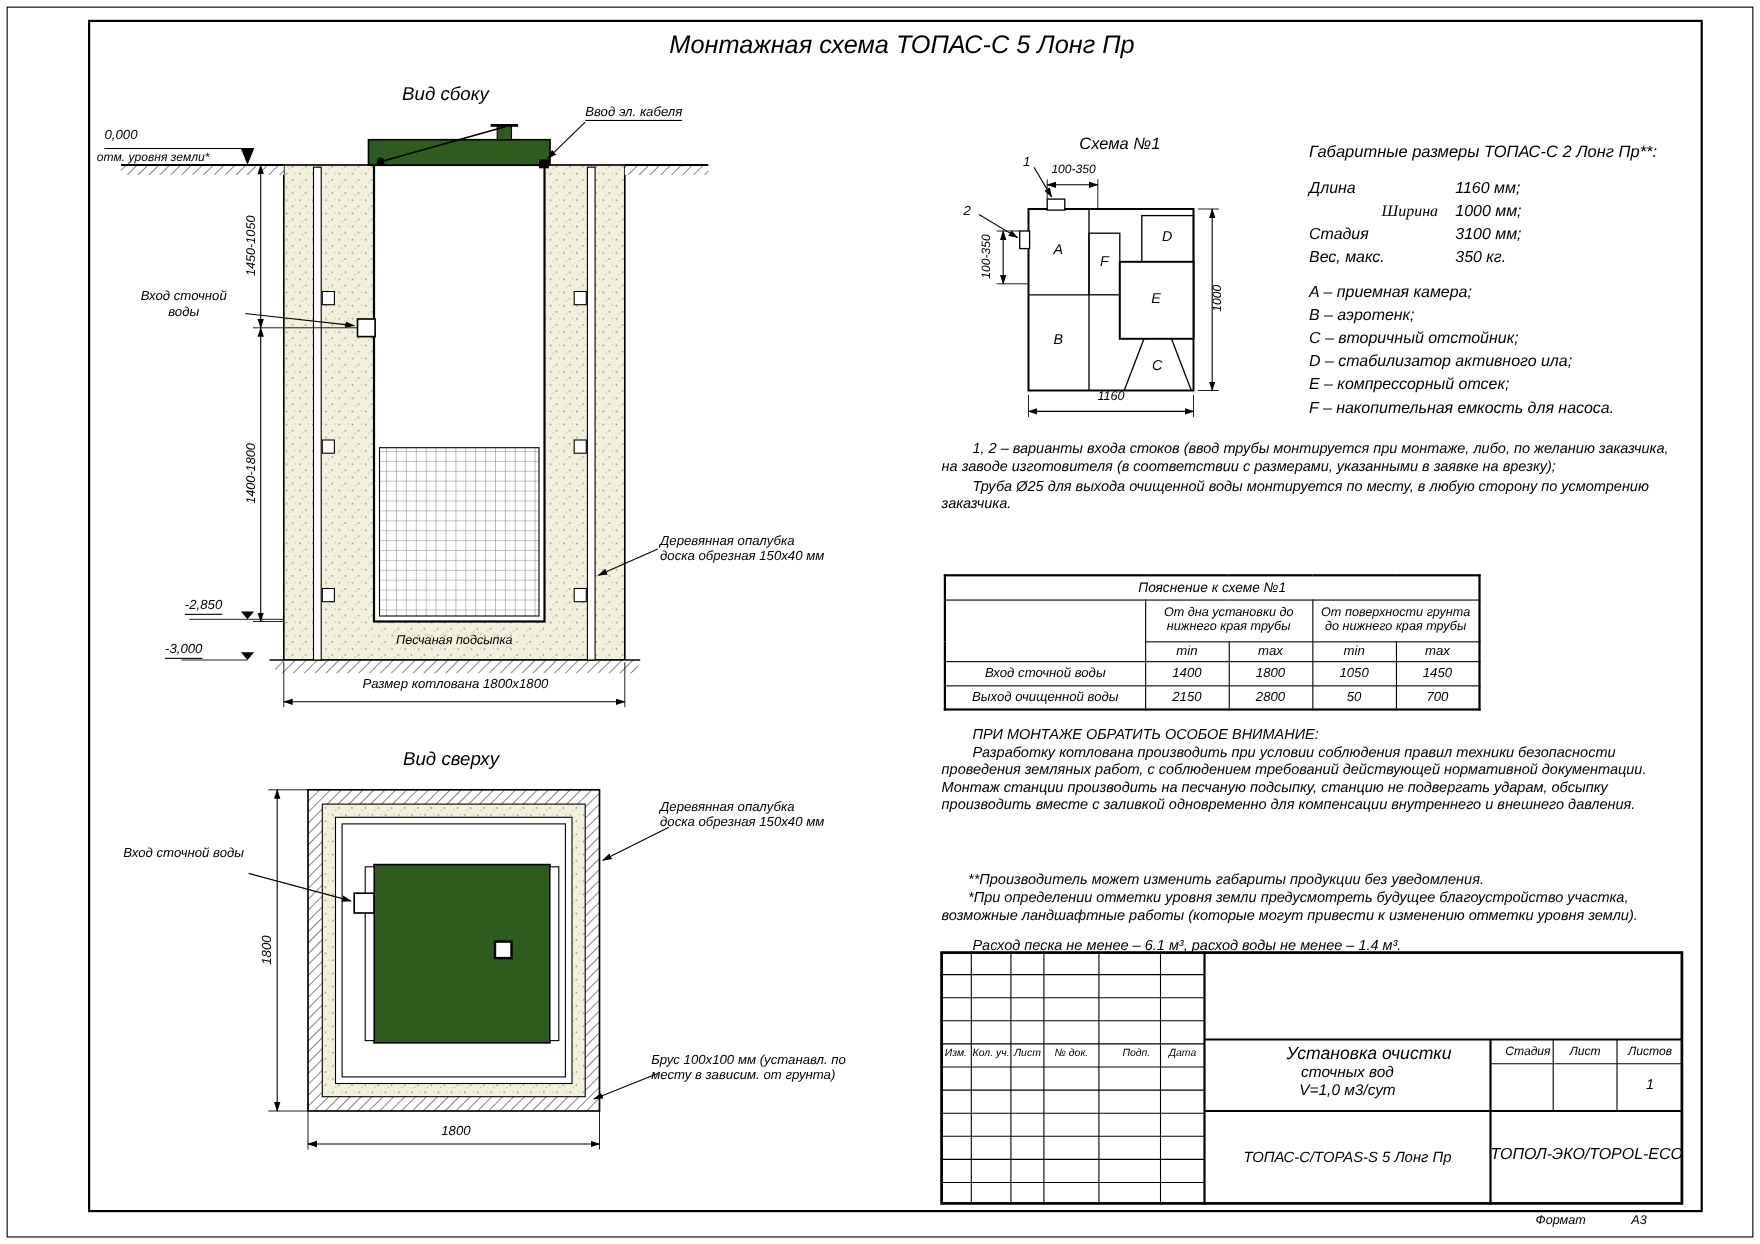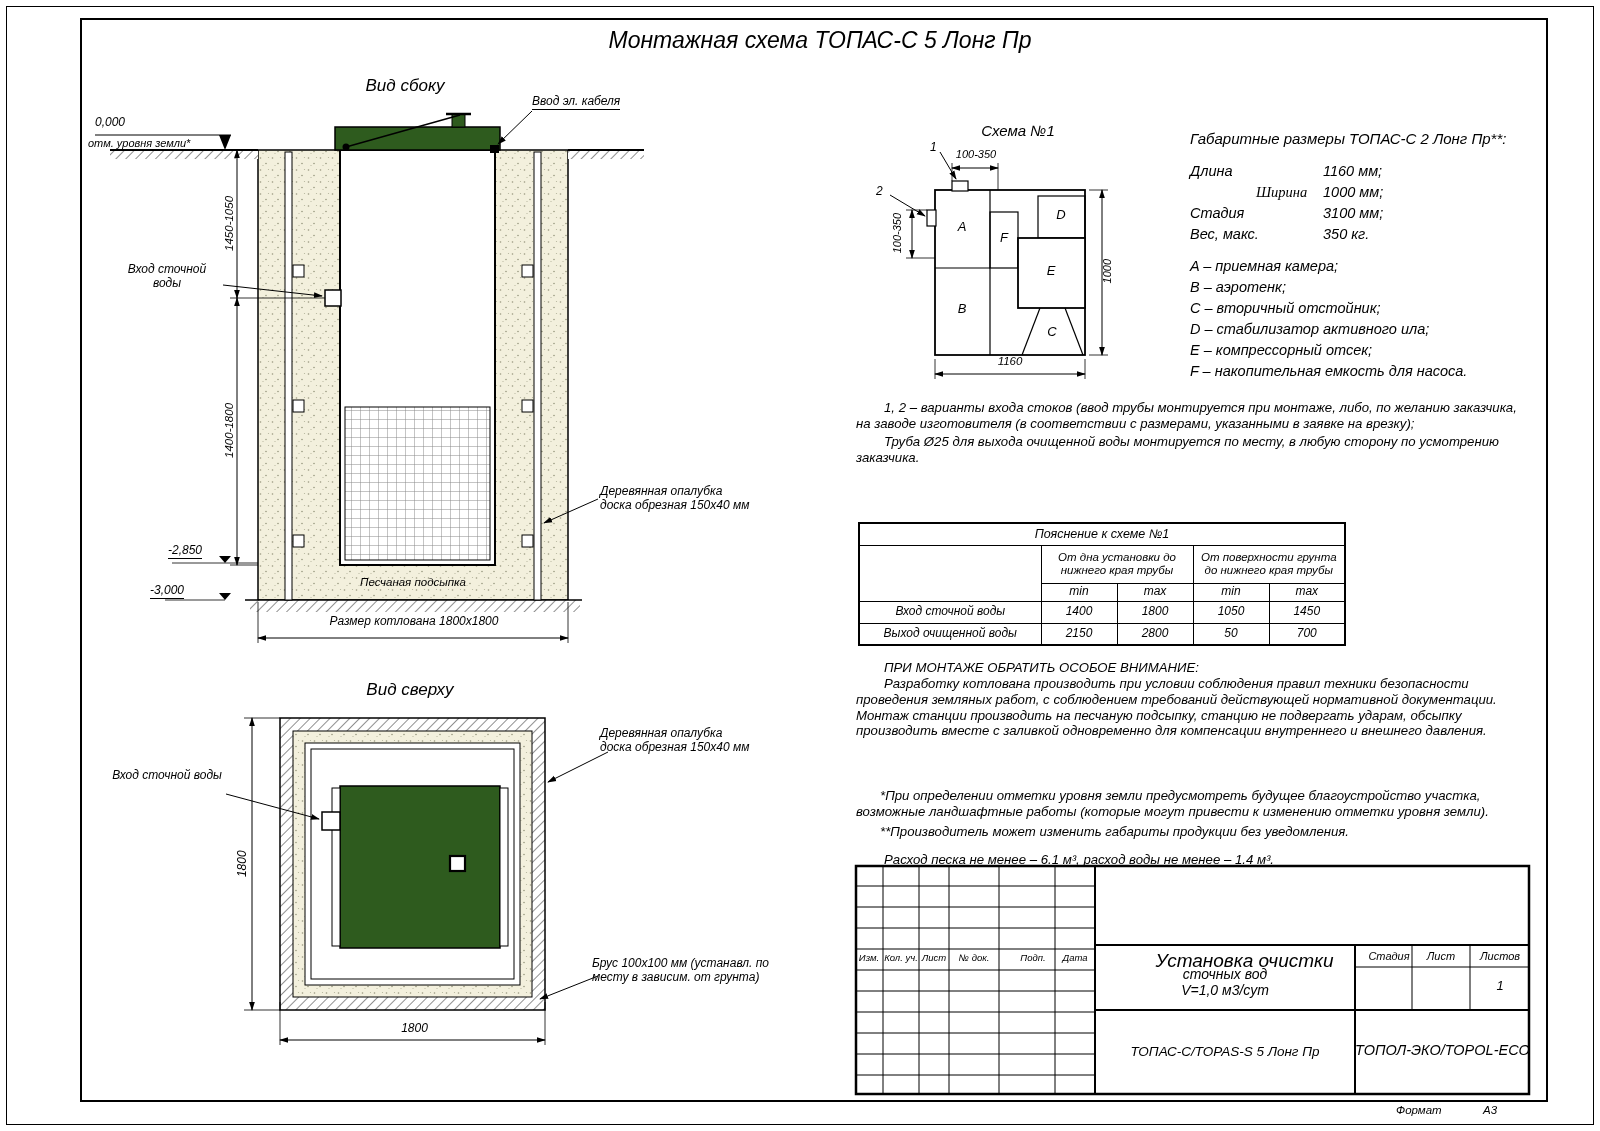--- a/index.html
+++ b/index.html
@@ -282,22 +282,22 @@
     </tr>
   </tbody>
     </table>
 
   <div class="p" style="left:856px; top:660px; width:676px; font-size:13.2px;">
     <div style="text-indent:28px;">ПРИ МОНТАЖЕ ОБРАТИТЬ ОСОБОЕ ВНИМАНИЕ:</div>
     <div style="text-indent:28px;">Разработку котлована производить при условии соблюдения правил техники безопасности проведения земляных работ, с соблюдением требований действующей нормативной документации. Монтаж станции производить на песчаную подсыпку, станцию не подвергать ударам, обсыпку производить вместе с заливкой одновременно для компенсации внутреннего и внешнего давления.</div>
   </div>
 
   <div class="p" style="left:856px; top:788px; width:676px; font-size:13.2px;">
+    <div style="text-indent:24px; margin-top:4px;">**Производитель может изменить габариты продукции без уведомления.</div>
     <div style="text-indent:24px;">*При определении отметки уровня земли предусмотреть будущее благоустройство участка, возможные ландшафтные работы (которые могут привести к изменению отметки уровня земли).</div>
-    <div style="text-indent:24px; margin-top:4px;">**Производитель может изменить габариты продукции без уведомления.</div>
     <div style="margin-top:12px; margin-left:28px;">
       <span class="u" style="display:inline-block;">Расход песка не менее – 6.1 м³, расход воды не менее – 1.4 м³.</span>
     </div>
   </div>
 
   <svg style="left:855px; top:865px;" width="675" height="230" viewBox="0 0 675 230">
     <rect x="1" y="1" width="673" height="228" fill="#fff" stroke="#000" stroke-width="2.5"></rect>
     <g stroke="#000" stroke-width="1">
       <line x1="28" y1="0" x2="28" y2="230"></line>
         <line x1="64" y1="0" x2="64" y2="230"></line>
@@ -326,21 +326,21 @@
     </g>
   </svg>
 
   <div class="tb-label" style="left:855px; top:952px; width:28px; font-size:9.5px;">Изм.</div>
   <div class="tb-label" style="left:883px; top:952px; width:36px; font-size:9.5px;">Кол. уч.</div>
   <div class="tb-label" style="left:919px; top:952px; width:30px; font-size:9.5px;">Лист</div>
   <div class="tb-label" style="left:949px; top:952px; width:50px; font-size:9.5px;">№ док.</div>
   <div class="tb-label" style="left:999px; top:952px; width:68px; font-size:9.5px;">Подп.</div>
   <div class="tb-label" style="left:1055px; top:952px; width:40px; font-size:9.5px;">Дата</div>
 
-  <div class="tb-label" style="left:1095px; top:950px; width:299px; font-size:19px;">Установка очистки</div>
+  <div class="tb-label" style="left:1095px; top:950px; width:299px; font-size:16px;">Установка очистки</div>
   <div class="tb-label" style="left:1095px; top:966px; width:260px; font-size:14px;">сточных вод</div>
   <div class="tb-label" style="left:1095px; top:982px; width:260px; font-size:14px;">V=1,0 м3/сут</div>
 
   <div class="tb-label" style="left:1355px; top:950px; width:68px; font-size:11px;">Стадия</div>
   <div class="tb-label" style="left:1412px; top:950px; width:58px; font-size:11px;">Лист</div>
   <div class="tb-label" style="left:1470px; top:950px; width:60px; font-size:11px;">Листов</div>
   <div class="tb-label" style="left:1470px; top:978px; width:60px; font-size:13px;">1</div>
 
   <div class="tb-label" style="left:1095px; top:1044px; width:260px; font-size:13.5px;">ТОПАС-С/TOPAS-S 5 Лонг Пр</div>
   <div class="tb-label" style="left:1355px; top:1042px; width:175px; font-size:14.5px;">ТОПОЛ-ЭКО/TOPOL-ECO</div>

